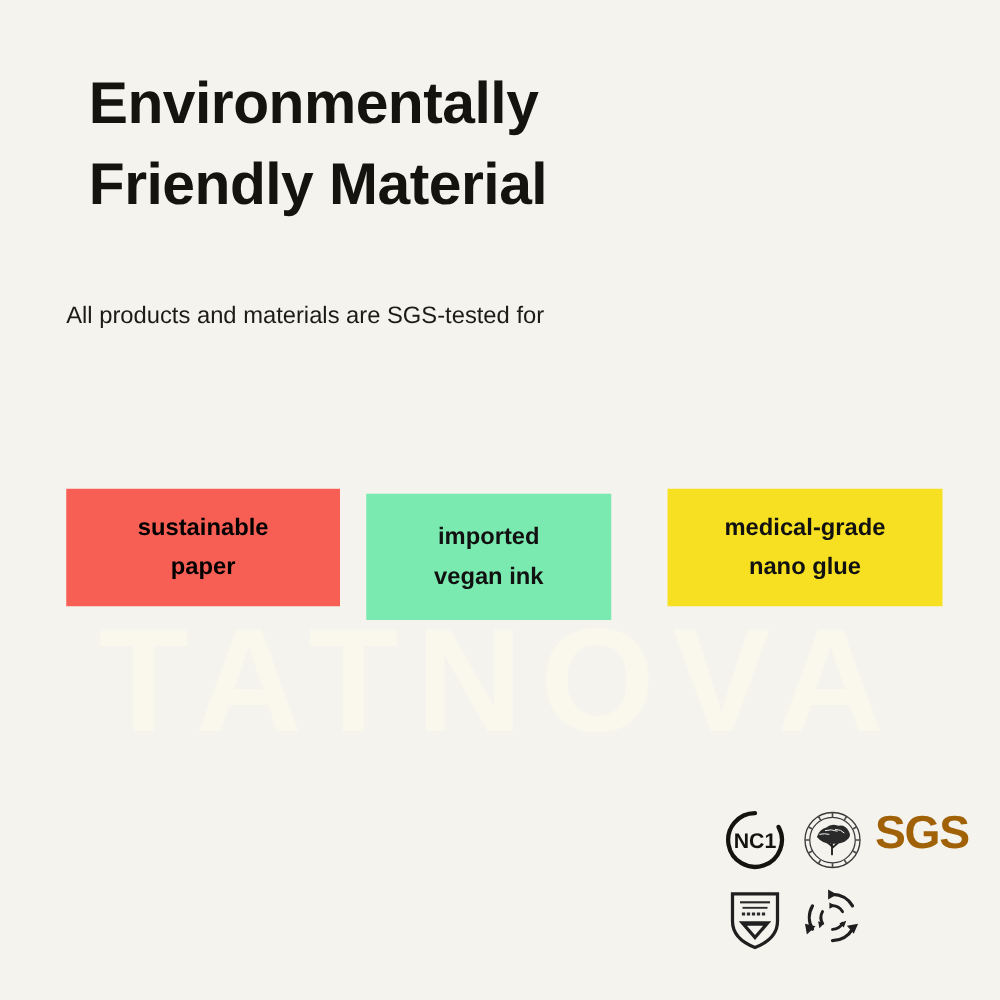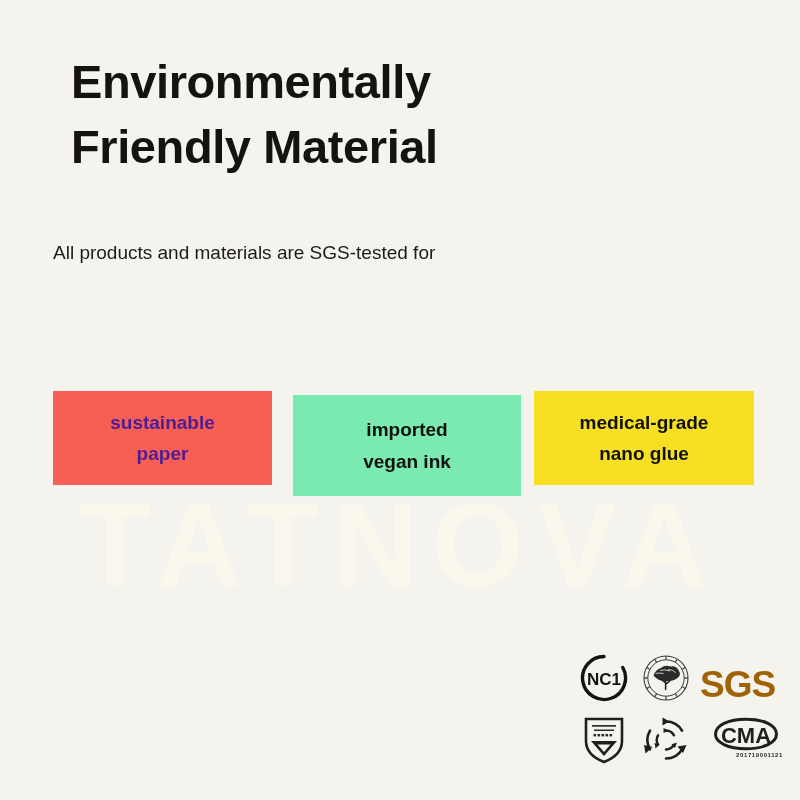--- a/index.html
+++ b/index.html
@@ -76,21 +76,21 @@
     display: flex;
     align-items: center;
     justify-content: center;
     text-align: center;
     font-size: 19px;
     font-weight: 700;
     line-height: 1.65;
     color: #111;
   }
   .chip-0 { left: 0px;   width: 219px; height: 94px; }
-  .chip-1 { left: 240px; width: 228px; height: 101px; top: 4px; }
+  .chip-1 { left: 240px; width: 196px; height: 101px; top: 4px; }
   .chip-2 { left: 481px; width: 220px; height: 94px; }
 
   
   .badges {
     position: absolute;
     left: 573px;
     top: 622px;
     width: 210px;
     height: 128px;
   }
@@ -101,21 +101,21 @@
     height: 58px;
     display: flex;
     align-items: center;
   }
   .badge-row-0 { top: 0px; }
   .badge-row-1 { top: 62px; }
 
   .badge {
     position: relative;
     display: flex;
-    align-items: flex-end;
+    align-items: flex-start;
     justify-content: center;
     height: 56px;
     margin-top: 48px;
   }
   .b-nc1  { width: 62px; }
   .b-tree { width: 62px; }
   .b-sgs  { width: 86px; justify-content: flex-start; }
   .b-shield { width: 62px; }
   .b-recycle { width: 62px; }
   .b-cma  { width: 86px; flex-direction: column; justify-content: center; }
@@ -148,21 +148,21 @@
     <div>Environmentally</div>
     <div>Friendly Material</div>
   </div>
 
   <div class="subtext" style="color: rgb(29, 27, 23);">
     <div>All products and materials are SGS-tested for</div>
   </div>
 
   <div class="chips">
 
-    <div class="chip chip-0" style="background: rgb(247, 95, 85); color: #4c1d95;">
+    <div class="chip chip-0" style="background: rgb(247, 95, 85); color: #000000;">
       <div>
         <div>sustainable</div>
         <div>paper</div>
       </div>
     </div>
 
     <div class="chip chip-1" style="background: rgb(122, 234, 176); color: rgb(17, 17, 17);">
       <div>
         <div>imported</div>
         <div>vegan ink</div>
@@ -256,26 +256,18 @@
             <path d="M17 29.7 A9.5 9.5 0 0 1 17 20.3"></path>
           </g>
           <g fill="#1f1f1f">
             <path d="M22.5 13 L27.5 15.5 L22.5 18 Z"></path>
             <path d="M36 27.5 L34 33 L30.5 29.5 Z"></path>
             <path d="M14.5 33.5 L13.5 28 L18.5 29.5 Z"></path>
           </g>
         </svg>
       </div>
 
-      <div class="badge b-cma">
-        <svg width="74" height="34" viewBox="0 0 74 34">
-          <path d="M37 2.2 C19 2.2 6.5 8.5 6.5 17 C6.5 25.5 19 31.8 37 31.8" fill="none" stroke="#1f1f1f" stroke-width="3"></path>
-          <path d="M37 2.2 C55 2.2 67.5 8.5 67.5 17 C67.5 25.5 55 31.8 37 31.8" fill="none" stroke="#1f1f1f" stroke-width="3"></path>
-          <text x="37" y="25.5" font-family="'Liberation Sans', sans-serif" font-size="22" font-weight="700" text-anchor="middle" fill="#1f1f1f">CMA</text>
-        </svg>
-        <span class="cma-code">201719001121</span>
-      </div>
 
     </div>
 
   </div>
 
 </div>
 
 </body></html>

